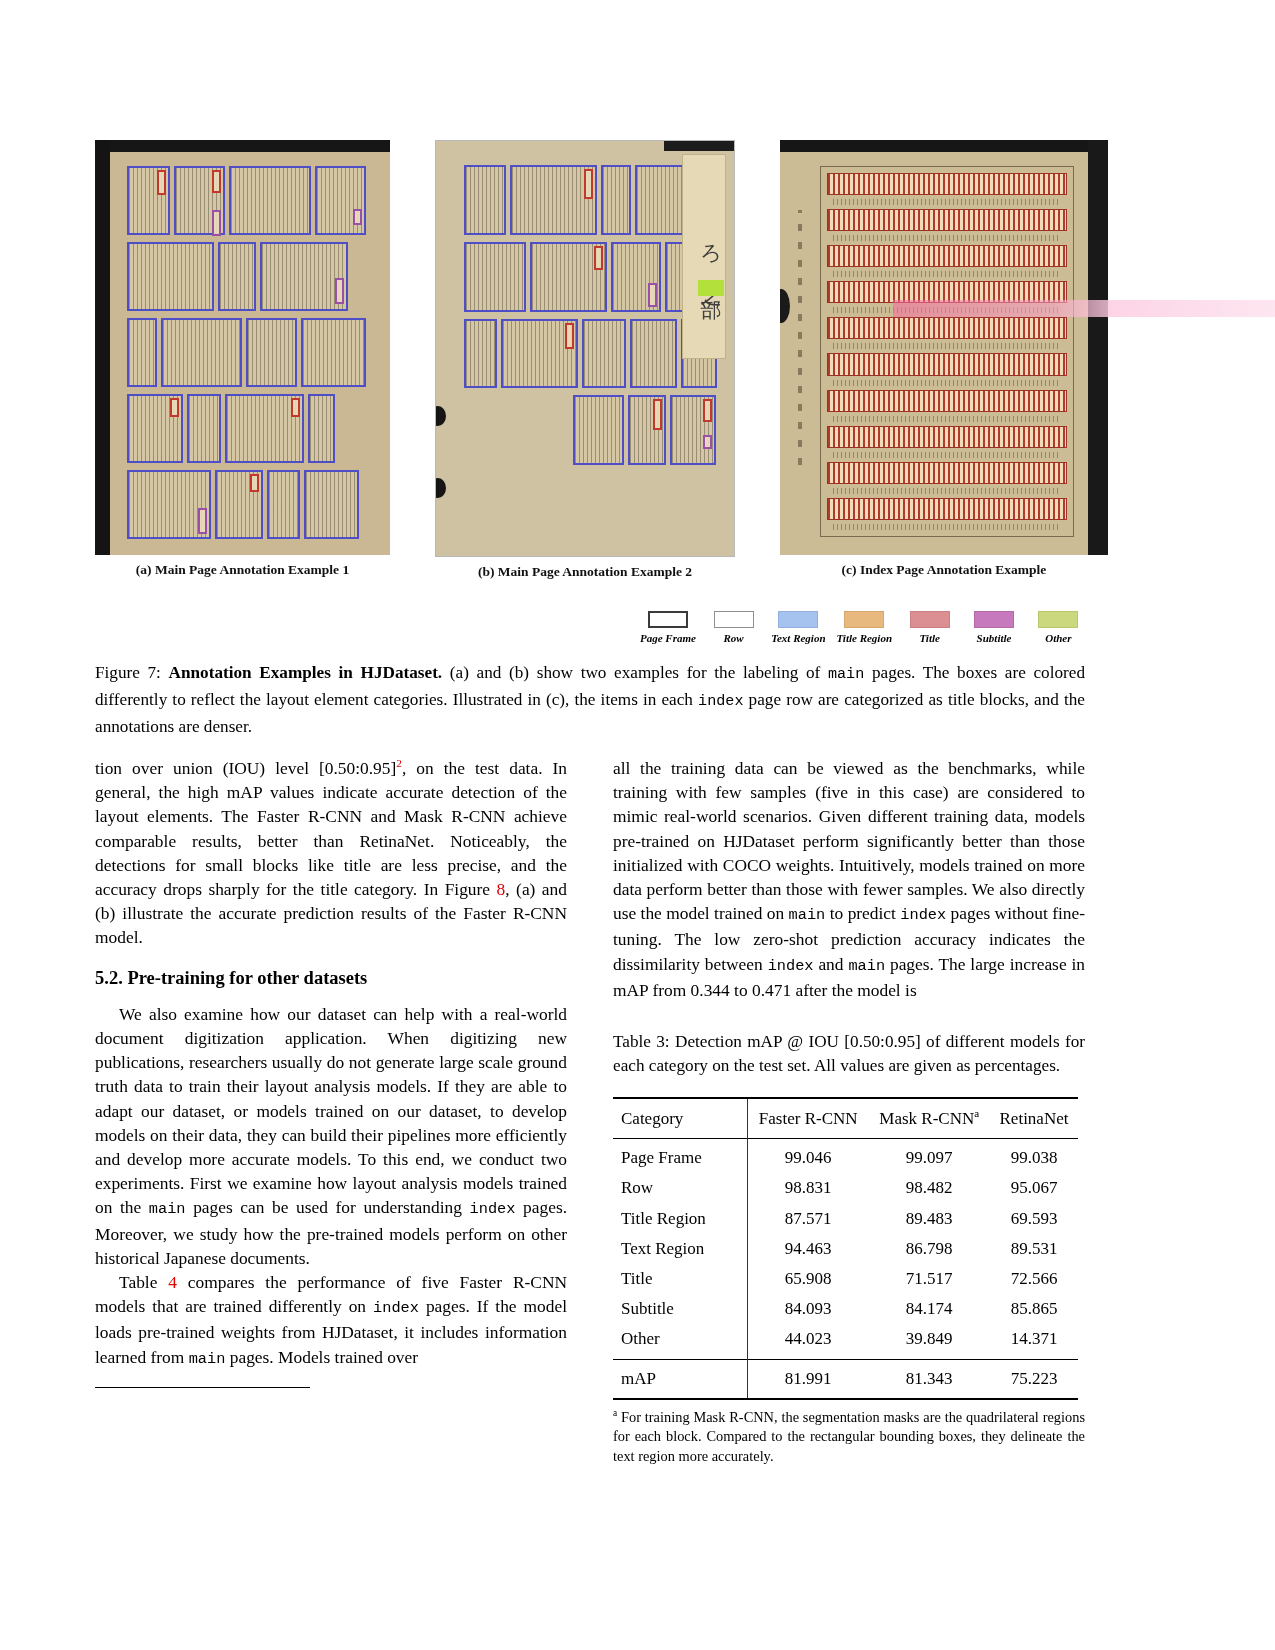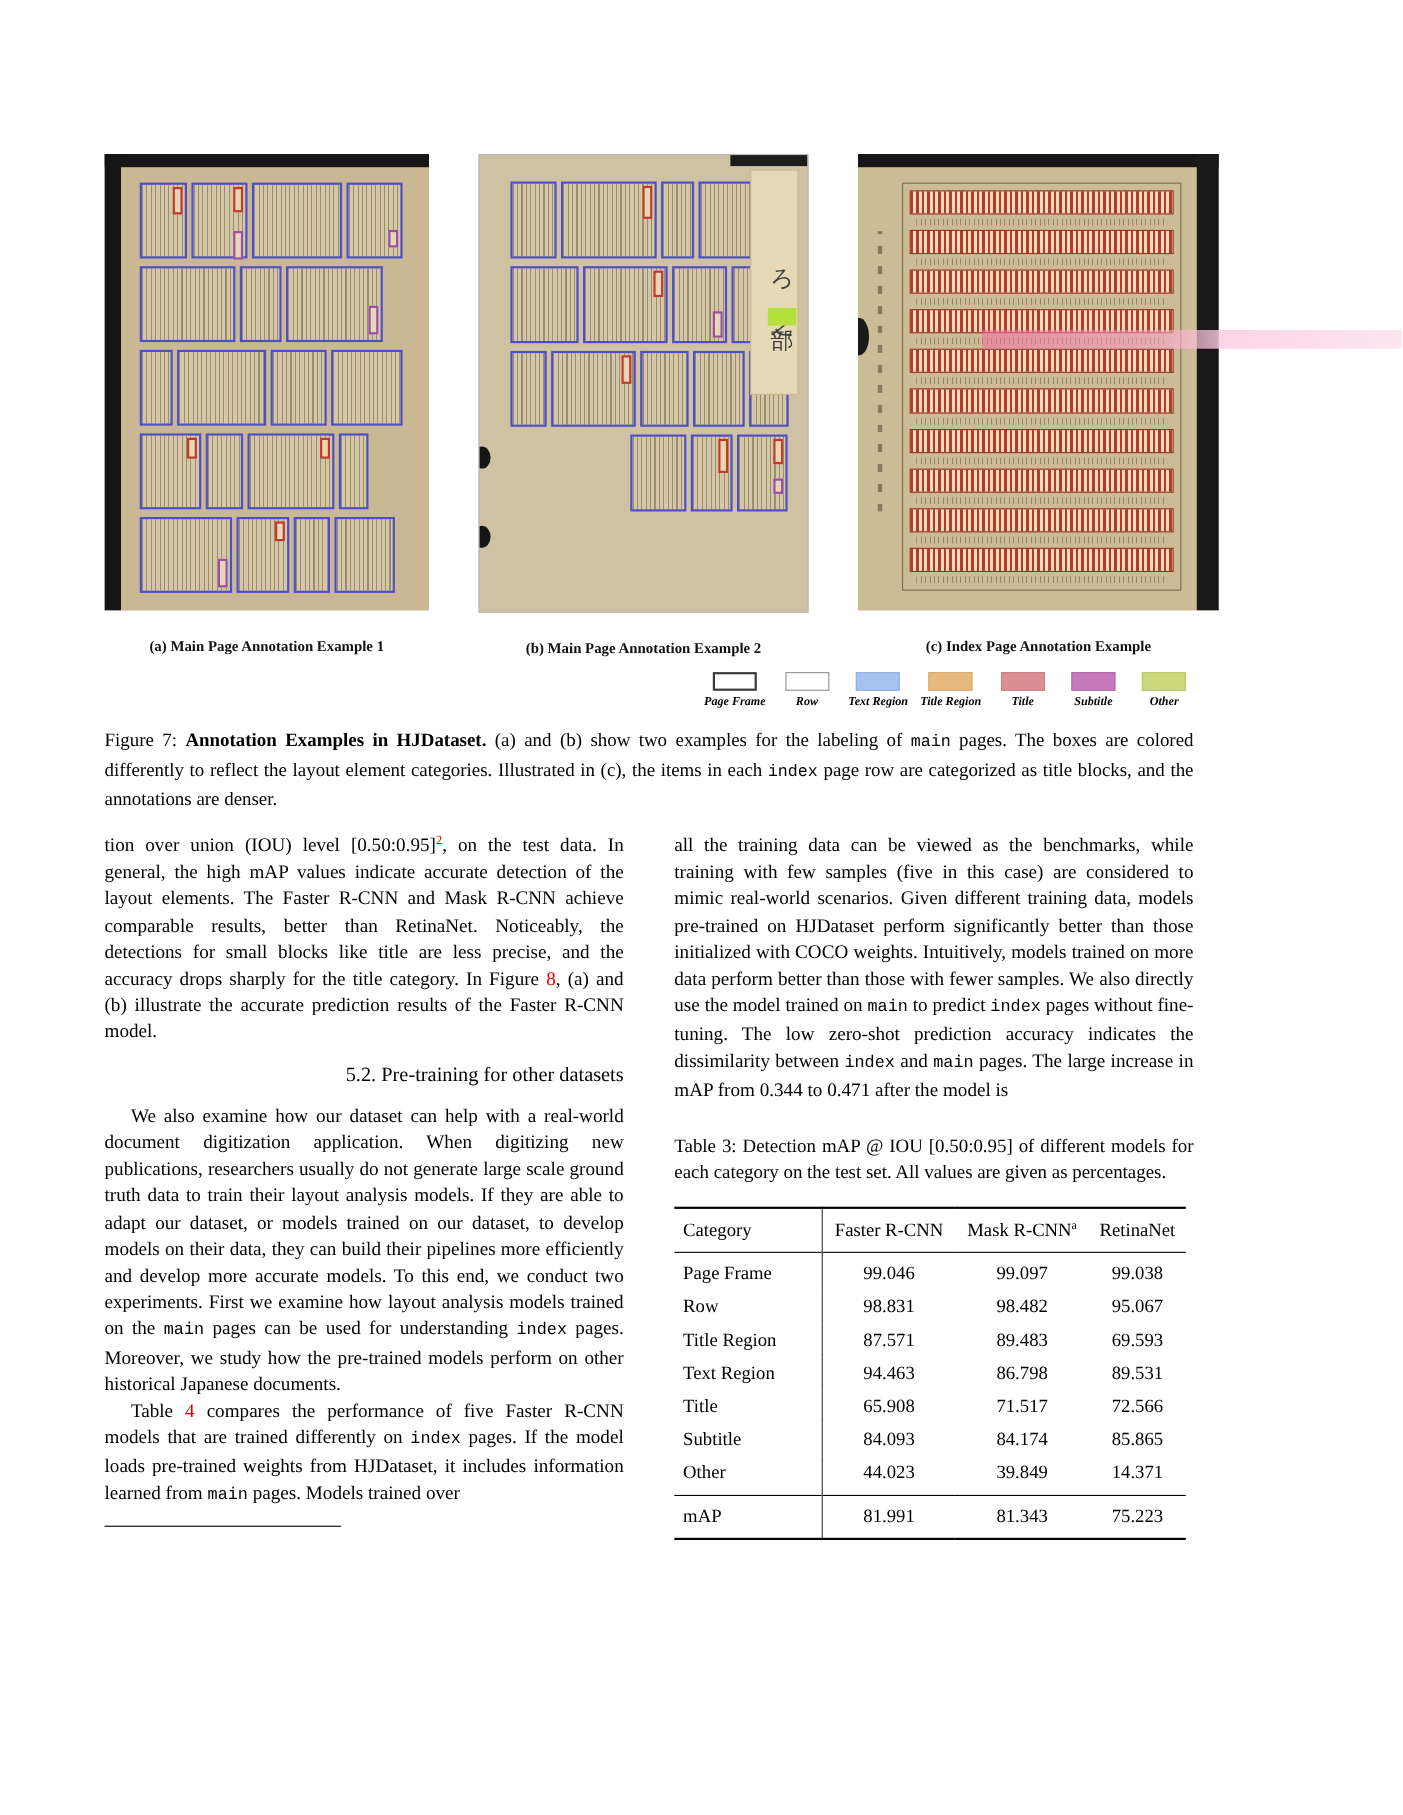--- a/index.html
+++ b/index.html
@@ -42,40 +42,40 @@
 
   .index-inner{position:absolute;inset:26px 34px 18px 40px;display:flex;flex-direction:column;
     gap:4px;border:1px solid #7a6b4e;padding:6px;}
   .c-band{flex:1;background:repeating-linear-gradient(90deg,#b23a2b 0 2px,#eedcba 2px 5px);
     border:1px solid #9c3124;box-sizing:border-box;}
   .c-sep{height:6px;margin:0 6px;
     background:repeating-linear-gradient(90deg,rgba(90,80,55,.5) 0 1px,rgba(0,0,0,0) 1px 4px);}
   .margin-marks{position:absolute;left:18px;top:70px;bottom:90px;width:4px;
     background:repeating-linear-gradient(0deg,rgba(80,70,50,.55) 0 7px,rgba(0,0,0,0) 7px 18px);}
 
-  .subcap{margin-top:25px;text-align:center;font-weight:700;font-size:13.5px;color:#111;}
+  .subcap{margin-top:7px;text-align:center;font-weight:700;font-size:13.5px;color:#111;}
 
   .legend{display:flex;gap:11px;margin-top:56px;margin-left:545px;}
   .legend-item{width:64px;text-align:center;}
   .legend-swatch{width:40px;height:17px;margin:0 auto;box-sizing:border-box;}
   .legend-label{margin-top:4px;font-size:11px;font-weight:700;font-style:italic;white-space:nowrap;}
 
   .figcaption{margin-top:16px;font-size:17.2px;line-height:26px;text-align:justify;}
 
   
   .pink-band{position:absolute;left:893px;top:300px;width:382px;height:17px;z-index:6;
     background:linear-gradient(90deg,rgba(248,105,160,0.55) 0%,rgba(250,160,200,0.55) 42%,
       rgba(252,205,226,0.85) 58%,rgba(253,229,240,0.95) 100%);pointer-events:none;}
 
   
   .columns{position:absolute;left:95px;top:756px;width:990px;display:flex;gap:46px;}
   .col{width:472px;font-size:17.4px;line-height:24.2px;text-align:justify;}
   .col p{margin:0;}
   .indent{text-indent:24px;}
-  .section-heading{font-size:18.5px;font-weight:400;margin:16px 0 12px 0;text-align:right;}
+  .section-heading{font-size:18.5px;font-weight:700;margin:16px 0 12px 0;text-align:left;}
 
   sup{font-size:0.65em;line-height:0;}
   .b{font-weight:700;}
   .m{font-family:"Liberation Mono","DejaVu Sans Mono",monospace;font-size:0.88em;}
   .r{color:#e00000;}
   .g{color:#35c435;}
 
   .footnote-rule{width:215px;border-top:1px solid #000;margin-top:16px;}
   .footnote{font-size:14.6px;line-height:19.8px;margin-top:6px;text-align:justify;}
 
@@ -349,15 +349,16 @@
           </tbody>
           <tfoot>
             <tr>
               <td>mAP</td>
               <td>81.991</td>
               <td>81.343</td>
               <td>75.223</td>
             </tr>
           </tfoot>
         </table>
+      <p class="table-footnote"><sup>a</sup><span> For training Mask R-CNN, the segmentation masks are the quadrilateral regions for each block.  Compared to the rectangular bounding boxes, they delineate the text region more accurately.</span></p>
     </div>
   </div>
 </div>
 
 </body></html>

